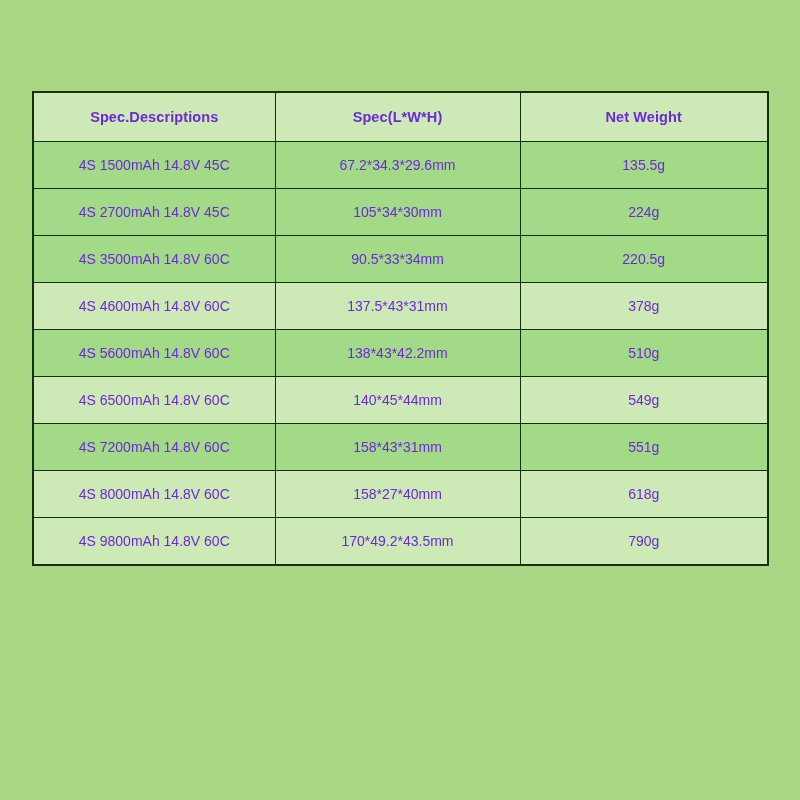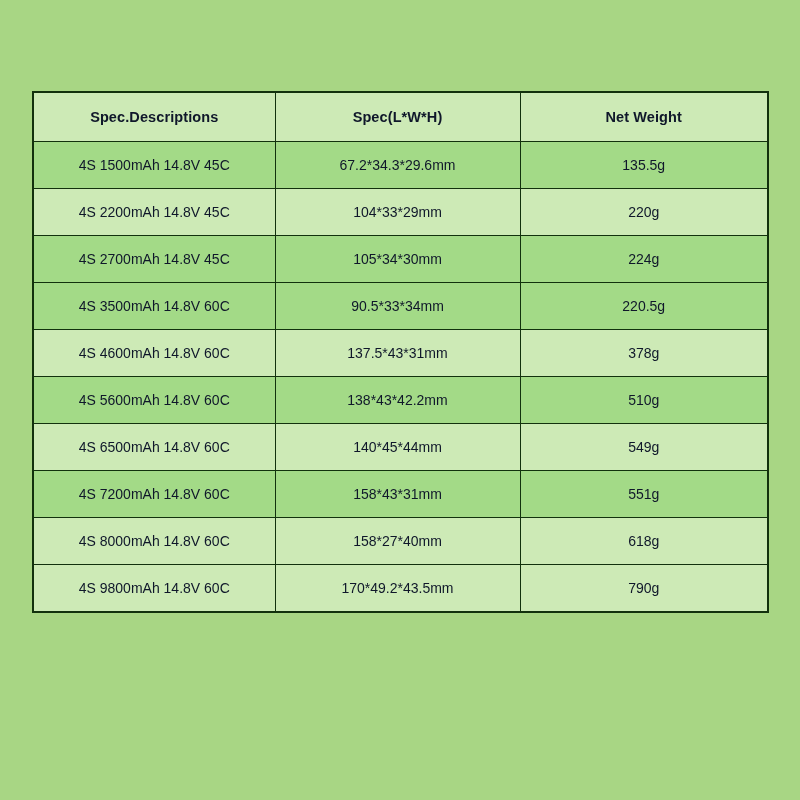--- a/index.html
+++ b/index.html
@@ -33,21 +33,21 @@
   }
   table.spec-table col.c1 { width: 242px; }
   table.spec-table col.c2 { width: 245px; }
   table.spec-table col.c3 { width: 248px; }
 
   table.spec-table th,
   table.spec-table td {
     border: 1.6px solid #12310d;
     text-align: center;
     vertical-align: middle;
-    color: #0f172a;
+    color: #6d28d9;
     padding: 0 4px;
   }
   table.spec-table thead th {
     height: 48px;
     background: #cdeab6;
     font-size: 14.5px;
     font-weight: bold;
     letter-spacing: 0.1px;
   }
   table.spec-table tbody td {
@@ -74,25 +74,20 @@
           <th>Spec.Descriptions</th>
           <th>Spec(L*W*H)</th>
           <th>Net Weight</th>
         </tr>
       </thead>
       <tbody id="table-body">
           <tr class="row-dark">
             <td>4S 1500mAh 14.8V 45C</td>
             <td>67.2*34.3*29.6mm</td>
             <td>135.5g</td>
-          </tr>
-          <tr class="row-light">
-            <td>4S 2200mAh 14.8V 45C</td>
-            <td>104*33*29mm</td>
-            <td>220g</td>
           </tr>
           <tr class="row-dark">
             <td>4S 2700mAh 14.8V 45C</td>
             <td>105*34*30mm</td>
             <td>224g</td>
           </tr>
           <tr class="row-dark">
             <td>4S 3500mAh 14.8V 60C</td>
             <td>90.5*33*34mm</td>
             <td>220.5g</td>

